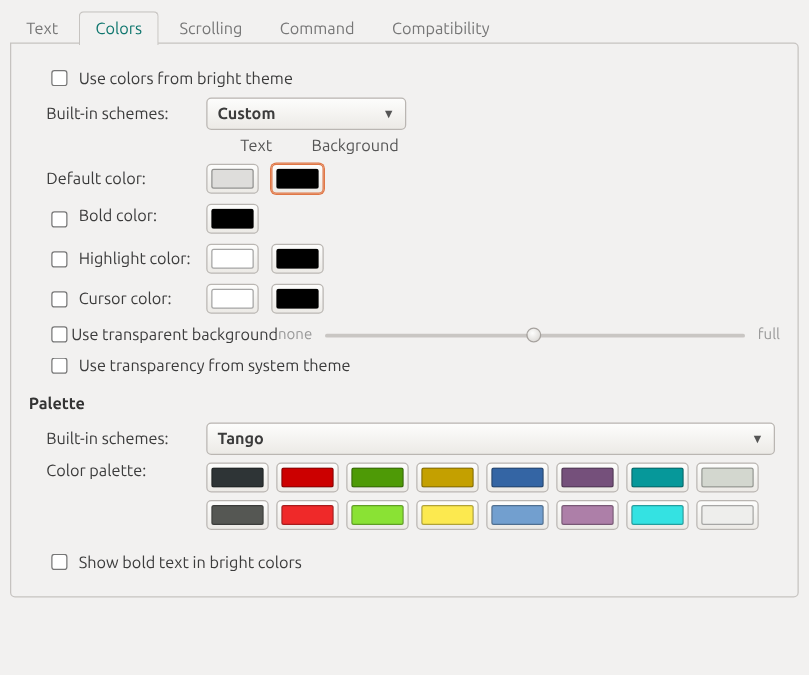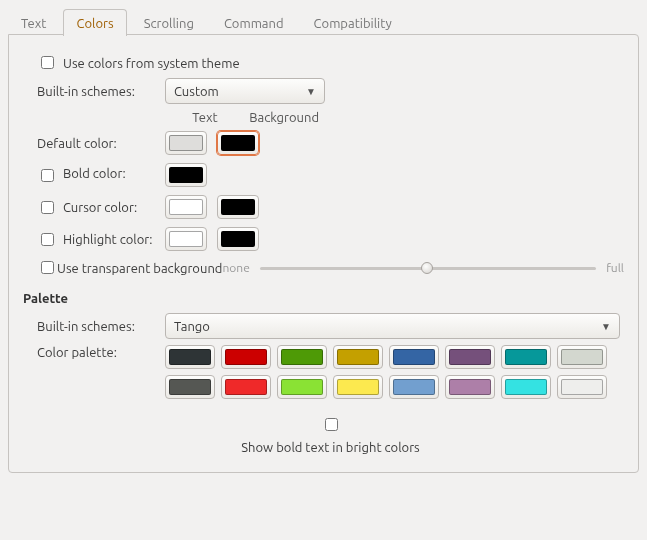--- a/index.html
+++ b/index.html
@@ -26,21 +26,21 @@
     background: transparent;
     color: #555;
     cursor: pointer;
     margin-right: 4px;
     position: relative;
     top: 1px;
   }
   .tab.active {
     background: #f2f1f0;
     border-color: #c6c3c0;
-    color: #a16207;
+    color: #0f766e;
     z-index: 2;
   }
   .tab:not(.active) {
     color: #777;
   }
   .panel {
     margin: 0 8px 8px 8px;
     border: 1px solid #c6c3c0;
     border-radius: 0 4px 4px 4px;
     padding: 12px 14px;
@@ -77,20 +77,21 @@
     display: inline-flex;
     align-items: center;
     justify-content: space-between;
     border: 1px solid #bab6b2;
     border-radius: 4px;
     background: linear-gradient(#fdfdfc, #eceae6);
     padding: 4px 8px;
     min-width: 160px;
     height: 26px;
     cursor: pointer;
+    font-weight: bold;
   }
   .select.wide {
     width: 455px;
   }
   .select .chev {
     font-size: 10px;
     color: #555;
   }
   .color-btn {
     width: 42px;
@@ -205,21 +206,21 @@
   <div class="tab"><span>Scrolling</span></div>
   <div class="tab"><span>Command</span></div>
   <div class="tab"><span>Compatibility</span></div>
 </div>
 
 <div class="panel">
 
 
   <div class="check-row">
     <input type="checkbox" style="">
-    <label>Use colors from system theme</label>
+    <label>Use colors from bright theme</label>
   </div>
 
   <div class="row">
     <div class="label-col">Built-in schemes:</div>
     <div class="select">
       <span>Custom</span>
       <span class="chev">▼</span>
     </div>
   </div>
 
@@ -244,34 +245,34 @@
       <span>Bold color:</span>
     </div>
     <div class="color-btn">
         <div class="swatch-inner" style="background:#000000"></div>
       </div>
   </div>
 
   <div class="row">
     <div class="label-col" style="display:flex;align-items:center;gap:6px;">
       <input type="checkbox" style="">
-      <span>Cursor color:</span>
+      <span>Highlight color:</span>
     </div>
     <div class="color-btn">
         <div class="swatch-inner" style="background:#ffffff"></div>
       </div>
     <div class="color-btn">
         <div class="swatch-inner" style="background:#000000"></div>
       </div>
   </div>
 
   <div class="row">
     <div class="label-col" style="display:flex;align-items:center;gap:6px;">
       <input type="checkbox" style="">
-      <span>Highlight color:</span>
+      <span>Cursor color:</span>
     </div>
     <div class="color-btn">
         <div class="swatch-inner" style="background:#ffffff"></div>
       </div>
     <div class="color-btn">
         <div class="swatch-inner" style="background:#000000"></div>
       </div>
   </div>
 
   <div class="slider-row">
@@ -280,20 +281,24 @@
     <div class="slider-track-wrap">
       <span class="slider-label">none</span>
       <div class="slider">
         <div class="slider-track"></div>
         <div class="slider-thumb"></div>
       </div>
       <span class="slider-label">full</span>
     </div>
   </div>
 
+  <div class="check-row">
+    <input type="checkbox" style="">
+    <label>Use transparency from system theme</label>
+  </div>
 
   <div class="section-title" style="margin-top:14px;">Palette</div>
 
   <div class="row">
     <div class="label-col">Built-in schemes:</div>
     <div class="select wide">
       <span>Tango</span>
       <span class="chev">▼</span>
     </div>
   </div>
@@ -345,18 +350,18 @@
         </div>
         <div class="pal">
           <div class="sw" style="background: rgb(52, 226, 226);"></div>
         </div>
         <div class="pal">
           <div class="sw" style="background: rgb(238, 238, 236);"></div>
         </div>
       </div>
   </div>
 
-  <div class="check-row" style="margin-top:16px;flex-direction:column;">
+  <div class="check-row" style="margin-top:16px;">
     <input type="checkbox" style="">
     <label>Show bold text in bright colors</label>
   </div>
 
 </div>
 
 </body></html>

